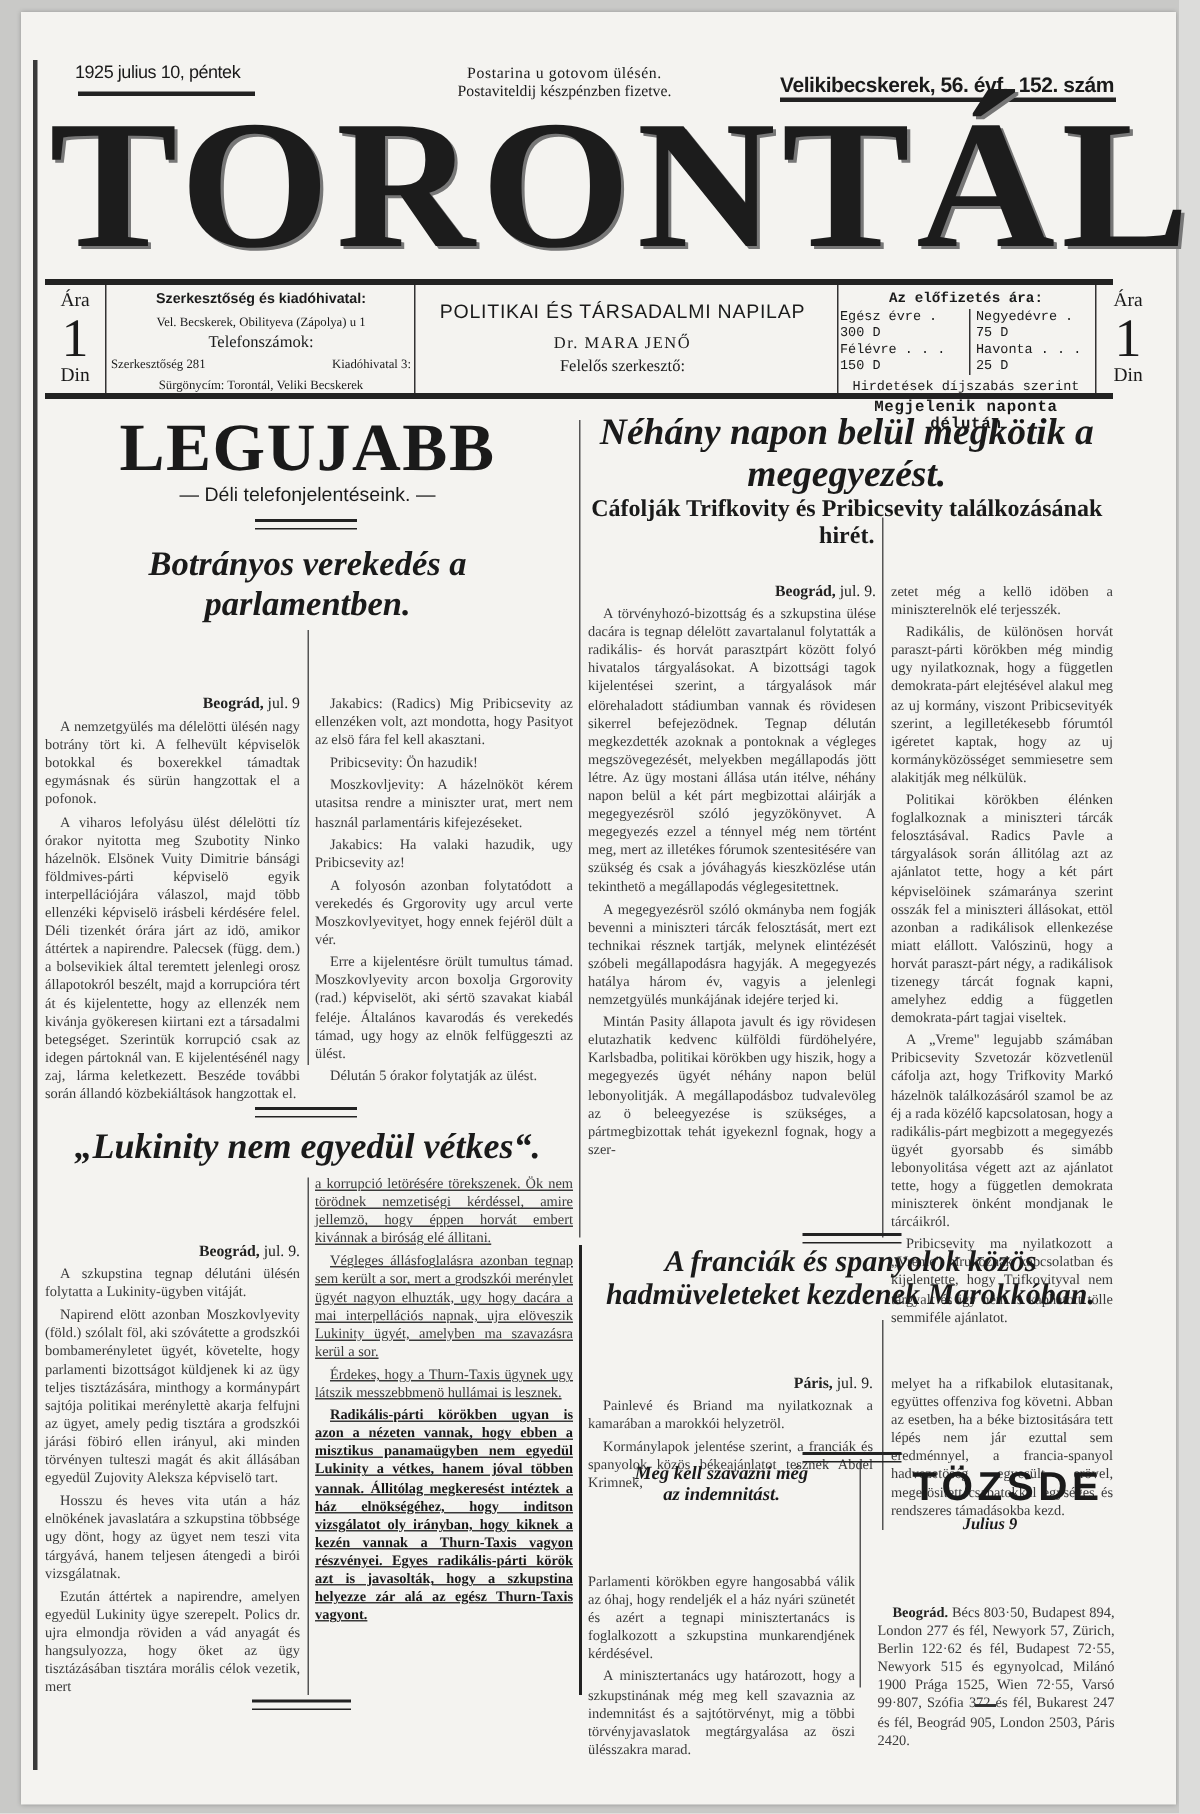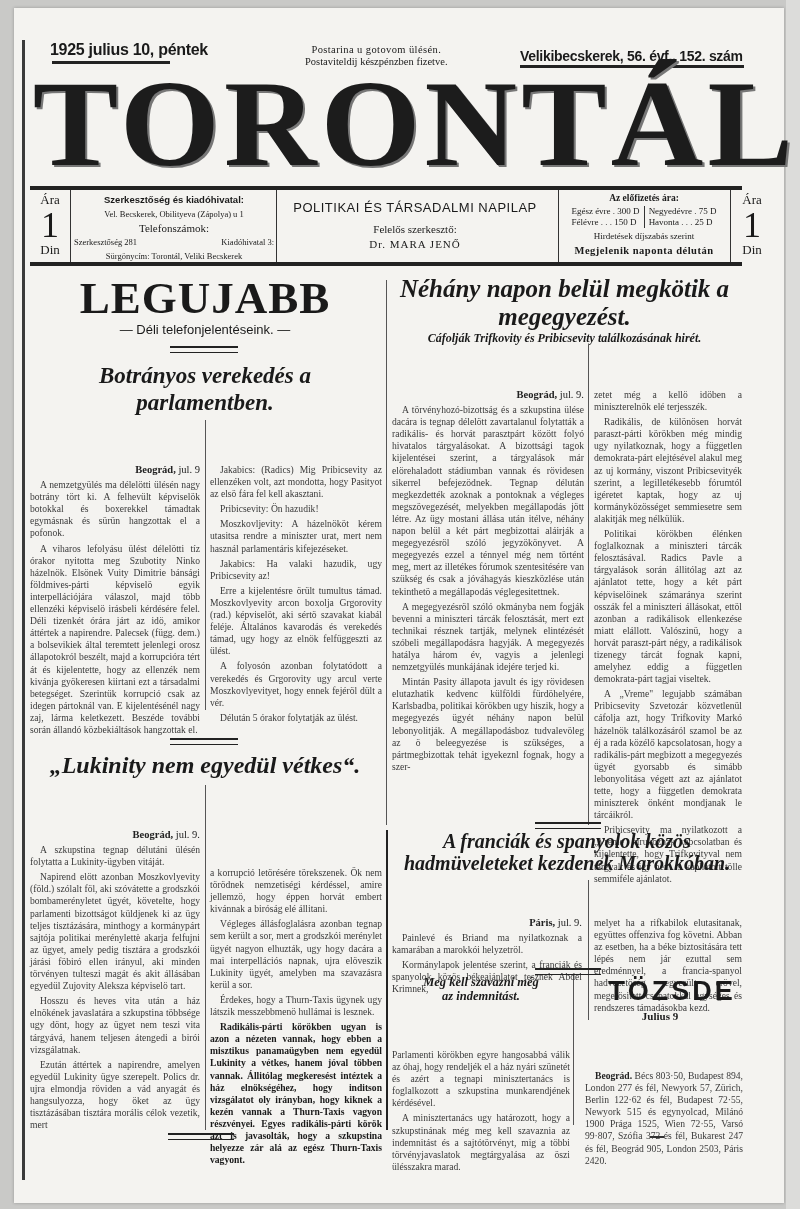--- a/index.html
+++ b/index.html
@@ -1,37 +1,37 @@
 <!DOCTYPE html>
 <html><head>
 <meta charset="utf-8">
 <style>
   html,body{margin:0;padding:0;}
   body{width:800px;height:1209px;background:#c9c9c7;position:relative;overflow:hidden;font-family:"Liberation Serif",serif;color:#1a1a1a;}
   .paper{position:absolute;left:14px;top:8px;width:770px;height:1195px;background:#f4f3f0;box-shadow:0 0 3px rgba(0,0,0,.25);}
   .lborder{position:absolute;left:22px;top:40px;width:3px;height:1140px;background:#3a3a3a;}
   .rborder{position:absolute;left:786px;top:0;width:14px;height:1209px;background:#dcdcda;}
   .abs{position:absolute;}
-  .date{left:50px;top:41px;font-family:"Liberation Sans",sans-serif;font-weight:bold;font-size:16px;letter-spacing:-0.3px;}
+  .date{left:50px;top:41px;font-family:"Liberation Sans",sans-serif;font-weight:normal;font-size:12px;letter-spacing:-0.3px;}
   .date-rule{left:52px;top:61px;width:118px;height:3px;background:#222;}
   .post{left:305px;top:44px;font-size:10.5px;line-height:12px;text-align:center;}
   .vel{left:520px;top:48px;font-family:"Liberation Sans",sans-serif;font-weight:bold;font-size:14px;letter-spacing:-0.3px;}
   .vel-rule{left:520px;top:65px;width:224px;height:3px;background:#222;}
   .masthead{left:50px;top:66px;width:690px;height:115px;font-family:"Liberation Serif",serif;font-weight:bold;font-size:122px;line-height:115px;letter-spacing:4px;text-align:center;color:#1c1c1c;transform:scaleX(1.05);text-shadow:2px 2px 0 #777;}
   .hdrbox{left:30px;top:186px;width:712px;height:72px;border-top:4px solid #222;border-bottom:4px solid #222;}
   .hdrbox .v{position:absolute;top:0;bottom:0;width:1px;background:#333;}
   .price{position:absolute;top:2px;width:36px;text-align:center;}
   .price .a{font-size:13px;}
   .price .n{font-size:36px;line-height:34px;}
   .price .d{font-size:13px;}
   .contact{position:absolute;left:44px;top:3px;width:200px;font-size:9.5px;line-height:14px;text-align:center;}
   .contact b{font-family:"Liberation Sans",sans-serif;}
   .politikai{position:absolute;left:250px;top:10px;width:270px;text-align:center;font-family:"Liberation Sans",sans-serif;font-size:13px;letter-spacing:0.5px;}
   .editor{position:absolute;left:250px;top:32px;width:270px;text-align:center;font-size:11px;line-height:15px;}
-  .sub{position:absolute;left:530px;top:3px;width:168px;text-align:center;font-size:9px;line-height:11px;}
+  .sub{position:absolute;left:530px;top:3px;width:168px;text-align:center;font-size:9px;line-height:11px;font-family:Liberation Mono, monospace;}
   .sub b.last{font-size:10.5px;letter-spacing:0.5px;}
   h1,h2,h3{margin:0;}
   .legujabb{left:30px;top:272px;width:350px;text-align:center;font-size:45px;font-weight:bold;letter-spacing:1px;}
   .deli{left:30px;top:322px;width:350px;text-align:center;font-family:"Liberation Sans",sans-serif;font-size:13px;}
   .rule2{height:4px;border-top:2px solid #222;border-bottom:1px solid #222;}
   .htitle{font-style:italic;font-weight:bold;text-align:center;font-size:23px;line-height:27px;}
   .col{font-size:9.6px;line-height:12.1px;text-align:justify;color:#3a3a3a;margin-top:44px;}
   .col p{margin:0 0 3px 0;text-indent:10px;}
   .col .dl{text-align:right;font-weight:bold;color:#222;text-indent:0;font-size:10.5px;}
   .col .dl span{font-weight:normal;}
@@ -70,22 +70,22 @@
     <div style="font-size:11px;">Telefonszámok:</div>
     <div style="display:flex;justify-content:space-between;font-size:8.5px;">
       <span>Szerkesztőség 281</span>
       <span>Kiadóhivatal 3:</span>
     </div>
     <div style="font-size:8.5px;">Sürgönycím: Torontál, Veliki Becskerek</div>
   </div>
   <div class="v" style="left:246px;"></div>
   <div class="politikai">POLITIKAI ÉS TÁRSADALMI NAPILAP</div>
   <div class="editor">
+    <div style="letter-spacing:1px;">Dr. MARA JENŐ</div>
     <div>Felelős szerkesztő:</div>
-    <div style="letter-spacing:1px;">Dr. MARA JENŐ</div>
   </div>
   <div class="v" style="left:528px;"></div>
   <div class="sub">
     <div style="font-weight:bold;font-size:9.5px;">Az előfizetés ára:</div>
     <div style="display:flex;justify-content:center;gap:4px;margin-top:2px;">
       <div style="text-align:left;border-right:1px solid #333;padding-right:4px;">
         <div>Egész évre . 300 D</div>
         <div>Félévre . . . 150 D</div>
       </div>
       <div style="text-align:left;">
@@ -120,44 +120,44 @@
 <div class="abs col" style="left:30px;top:420px;width:170px;">
   <p class="dl"><span style="font-weight:bold;">Beográd,</span> <span>jul. 9</span></p>
   <p>A nemzetgyülés ma délelötti ülésén nagy botrány tört ki. A felhevült képviselök botokkal és boxerekkel támadtak egymásnak és sürün hangzottak el a pofonok.</p>
   <p>A viharos lefolyásu ülést délelötti tíz órakor nyitotta meg Szubotity Ninko házelnök. Elsönek Vuity Dimitrie bánsági földmives-párti képviselö egyik interpellációjára válaszol, majd több ellenzéki képviselö irásbeli kérdésére felel. Déli tizenkét órára járt az idö, amikor áttértek a napirendre. Palecsek (függ. dem.) a bolsevikiek által teremtett jelenlegi orosz állapotokról beszélt, majd a korrupcióra tért át és kijelentette, hogy az ellenzék nem kivánja gyökeresen kiirtani ezt a társadalmi betegséget. Szerintük korrupció csak az idegen pártoknál van. E kijelentésénél nagy zaj, lárma keletkezett. Beszéde további során állandó közbekiáltások hangzottak el.</p>
 </div>
 <div class="abs col" style="left:210px;top:420px;width:172px;">
   <p>Jakabics: (Radics) Mig Pribicsevity az ellenzéken volt, azt mondotta, hogy Pasityot az elsö fára fel kell akasztani.</p>
   <p>Pribicsevity: Ön hazudik!</p>
   <p>Moszkovljevity: A házelnököt kérem utasitsa rendre a miniszter urat, mert nem használ parlamentáris kifejezéseket.</p>
   <p>Jakabics: Ha valaki hazudik, ugy Pribicsevity az!</p>
+  <p>A folyosón azonban folytatódott a verekedés és Grgorovity ugy arcul verte Moszkovlyevityet, hogy ennek fejéröl dült a vér.</p>
   <p>Erre a kijelentésre örült tumultus támad. Moszkovlyevity arcon boxolja Grgorovity (rad.) képviselöt, aki sértö szavakat kiabál feléje. Általános kavarodás és verekedés támad, ugy hogy az elnök felfüggeszti az ülést.</p>
-  <p>A folyosón azonban folytatódott a verekedés és Grgorovity ugy arcul verte Moszkovlyevityet, hogy ennek fejéröl dült a vér.</p>
   <p>Délután 5 órakor folytatják az ülést.</p>
 </div>
 <div class="abs rule2" style="left:170px;top:738px;width:68px;"></div>
 
 <h2 class="abs htitle" style="left:25px;top:752px;width:360px;font-size:24px;">„Lukinity nem egyedül vétkes“.</h2>
 <div class="abs col" style="left:30px;top:785px;width:170px;">
   <p class="dl"><span style="font-weight:bold;">Beográd,</span> <span>jul. 9.</span></p>
   <p>A szkupstina tegnap délutáni ülésén folytatta a Lukinity-ügyben vitáját.</p>
   <p>Napirend elött azonban Moszkovlyevity (föld.) szólalt föl, aki szóvátette a grodszkói bombamerényletet ügyét, követelte, hogy parlamenti bizottságot küldjenek ki az ügy teljes tisztázására, minthogy a kormánypárt sajtója politikai merénylettè akarja felfujni az ügyet, amely pedig tisztára a grodszkói járási föbiró ellen irányul, aki minden törvényen tulteszi magát és akit állásában egyedül Zujovity Aleksza képviselö tart.</p>
   <p>Hosszu és heves vita után a ház elnökének javaslatára a szkupstina többsége ugy dönt, hogy az ügyet nem teszi vita tárgyává, hanem teljesen átengedi a birói vizsgálatnak.</p>
   <p>Ezután áttértek a napirendre, amelyen egyedül Lukinity ügye szerepelt. Polics dr. ujra elmondja röviden a vád anyagát és hangsulyozza, hogy öket az ügy tisztázásában tisztára morális célok vezetik, mert</p>
 </div>
-<div class="abs col" style="left:210px;top:823px;width:172px;">
+<div class="abs col" style="left:210px;top:740px;width:172px;text-decoration:underline;">
   <p style="text-indent:0;">a korrupció letörésére törekszenek. Ök nem törödnek nemzetiségi kérdéssel, amire jellemzö, hogy éppen horvát embert kivánnak a biróság elé állitani.</p>
   <p>Végleges állásfoglalásra azonban tegnap sem került a sor, mert a grodszkói merénylet ügyét nagyon elhuzták, ugy hogy dacára a mai interpellációs napnak, ujra elöveszik Lukinity ügyét, amelyben ma szavazásra kerül a sor.</p>
   <p>Érdekes, hogy a Thurn-Taxis ügynek ugy látszik messzebbmenö hullámai is lesznek.</p>
   <p class="boldp">Radikális-párti körökben ugyan is azon a nézeten vannak, hogy ebben a misztikus panamaügyben nem egyedül Lukinity a vétkes, hanem jóval többen vannak. Állitólag megkeresést intéztek a ház elnökségéhez, hogy inditson vizsgálatot oly irányban, hogy kiknek a kezén vannak a Thurn-Taxis vagyon részvényei. Egyes radikális-párti körök azt is javasolták, hogy a szkupstina helyezze zár alá az egész Thurn-Taxis vagyont.</p>
 </div>
 <div class="abs rule2" style="left:168px;top:1133px;width:66px;"></div>
 
 <h2 class="abs htitle" style="left:392px;top:275px;width:345px;font-size:25px;line-height:28px;">Néhány napon belül megkötik a megegyezést.</h2>
-<div class="abs" style="left:392px;top:331px;width:345px;text-align:center;font-style:italic;font-weight:bold;font-size:12px;">Cáfolják Trifkovity és Pribicsevity találkozásának hirét.</div>
+<div class="abs" style="left:392px;top:331px;width:345px;text-align:center;font-weight:bold;font-size:16px;">Cáfolják Trifkovity és Pribicsevity találkozásának hirét.</div>
 <div class="abs col" style="left:392px;top:345px;width:192px;">
   <p class="dl"><span style="font-weight:bold;">Beográd,</span> <span>jul. 9.</span></p>
   <p>A törvényhozó-bizottság és a szkupstina ülése dacára is tegnap délelött zavartalanul folytatták a radikális- és horvát parasztpárt között folyó hivatalos tárgyalásokat. A bizottsági tagok kijelentései szerint, a tárgyalások már elörehaladott stádiumban vannak és rövidesen sikerrel befejezödnek. Tegnap délután megkezdették azoknak a pontoknak a végleges megszövegezését, melyekben megállapodás jött létre. Az ügy mostani állása után itélve, néhány napon belül a két párt megbizottai aláirják a megegyezésröl szóló jegyzökönyvet. A megegyezés ezzel a ténnyel még nem történt meg, mert az illetékes fórumok szentesitésére van szükség és csak a jóváhagyás kieszközlése után tekinthetö a megállapodás véglegesitettnek.</p>
   <p>A megegyezésröl szóló okmányba nem fogják bevenni a miniszteri tárcák felosztását, mert ezt technikai résznek tartják, melynek elintézését szóbeli megállapodásra hagyják. A megegyezés hatálya három év, vagyis a jelenlegi nemzetgyülés munkájának idejére terjed ki.</p>
   <p>Mintán Pasity állapota javult és igy rövidesen elutazhatik kedvenc külföldi fürdöhelyére, Karlsbadba, politikai körökben ugy hiszik, hogy a megegyezés ügyét néhány napon belül lebonyolitják. A megállapodásboz tudvalevöleg az ö beleegyezése is szükséges, a pártmegbizottak tehát igyekeznl fognak, hogy a szer-</p>
 </div>
 <div class="abs col" style="left:594px;top:345px;width:148px;">
   <p style="text-indent:0;">zetet még a kellö idöben a miniszterelnök elé terjesszék.</p>
   <p>Radikális, de különösen horvát paraszt-párti körökben még mindig ugy nyilatkoznak, hogy a független demokrata-párt elejtésével alakul meg az uj kormány, viszont Pribicsevityék szerint, a legilletékesebb fórumtól igéretet kaptak, hogy az uj kormányközösséget semmiesetre sem alakitják meg nélkülük.</p>
   <p>Politikai körökben élénken foglalkoznak a miniszteri tárcák felosztásával. Radics Pavle a tárgyalások során állitólag azt az ajánlatot tette, hogy a két párt képviselöinek számaránya szerint osszák fel a miniszteri állásokat, ettöl azonban a radikálisok ellenkezése miatt elállott. Valószinü, hogy a horvát paraszt-párt négy, a radikálisok tizenegy tárcát fognak kapni, amelyhez eddig a független demokrata-párt tagjai viseltek.</p>
@@ -180,17 +180,17 @@
 <div class="abs" style="left:392px;top:975px;width:178px;text-align:center;font-style:italic;font-weight:bold;font-size:12.5px;line-height:14px;">
   <div>Meg kell szavazni még</div>
   <div>az indemnitást.</div>
 </div>
 <div class="abs col" style="left:392px;top:1005px;width:178px;">
   <p style="text-indent:0;">Parlamenti körökben egyre hangosabbá válik az óhaj, hogy rendeljék el a ház nyári szünetét és azért a tegnapi minisztertanács is foglalkozott a szkupstina munkarendjének kérdésével.</p>
   <p>A minisztertanács ugy határozott, hogy a szkupstinának még meg kell szavaznia az indemnitást és a sajtótörvényt, mig a többi törvényjavaslatok megtárgyalása az öszi ülésszakra marad.</p>
 </div>
 
 <div class="abs tozsde" style="left:592px;top:976px;width:160px;">TÖZSDE</div>
-<div class="abs" style="left:580px;top:1010px;width:160px;text-align:center;font-weight:bold;font-size:11px;">Julius 9</div>
+<div class="abs" style="left:580px;top:1010px;width:160px;text-align:center;font-style:italic;font-weight:bold;font-size:11px;">Julius 9</div>
 <div class="abs col" style="left:585px;top:1026px;width:158px;">
   <p><b style="color:#222;">Beográd.</b> <span>Bécs 803·50, Budapest 894, London 277 és fél, Newyork 57, Zürich, Berlin 122·62 és fél, Budapest 72·55, Newyork 515 és egynyolcad, Milánó 1900 Prága 1525, Wien 72·55, Varsó 99·807, Szófia 372 és fél, Bukarest 247 és fél, Beográd 905, London 2503, Páris 2420.</span></p>
 </div>
 <div class="abs" style="left:650px;top:1136px;width:14px;height:2px;background:#333;"></div>
 
 </body></html>

